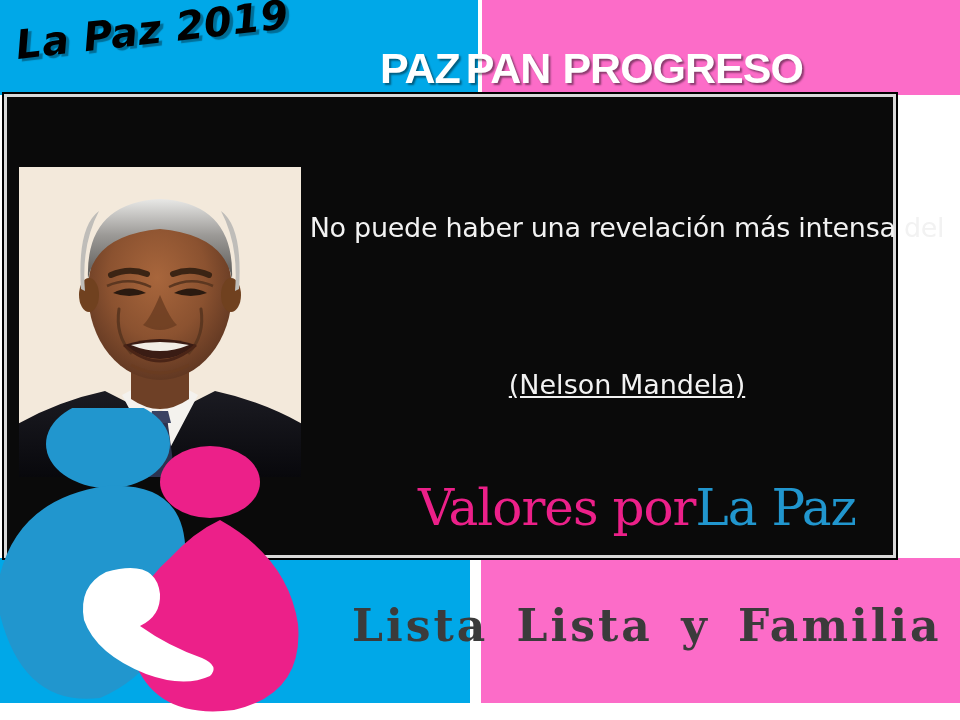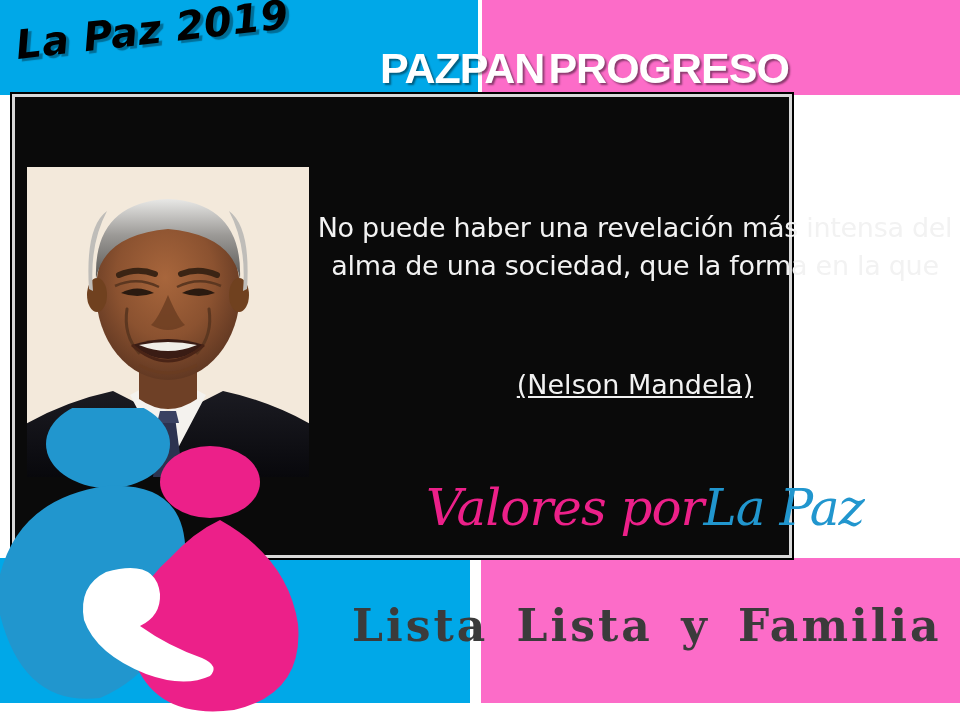--- a/index.html
+++ b/index.html
@@ -53,29 +53,29 @@
     white-space: nowrap;
   }
   .slogan-word {
     font-size: 43px;
     font-weight: bold;
     color: #ffffff;
     letter-spacing: -1px;
     text-shadow: 2px 2px 2px rgba(0,0,0,0.45);
     font-family: "Liberation Sans", sans-serif;
   }
-  #slogan-paz { }
-  #slogan-pan { margin-right: 4px; }
+  #slogan-paz { margin-right: 6px; }
+  #slogan-pan { margin-right: 12px; }
 
   
   #quote-panel {
     position: absolute;
-    left: 12px;
+    left: 4px;
     top: 94px;
-    width: 780px;
+    width: 892px;
     height: 464px;
     background: #0a0a0a;
     border: 3px solid #d9d9d9;
     box-sizing: border-box;
     box-shadow: 0 0 0 2px #000000;
   }
 
   #mandela-photo {
     position: absolute;
     left: 12px;
@@ -117,21 +117,20 @@
     top: 382px;
     width: 620px;
     text-align: center;
     white-space: nowrap;
   }
   .logotype-part {
     font-size: 50px;
     font-family: "DejaVu Serif", serif;
     font-weight: normal;
     letter-spacing: -1px;
-    font-style: italic;
   }
   #logotype-valores { color: #EC2089; }
   #logotype-lapaz   { color: #2196CE; }
 
   
   #bottom-slogan {
     position: absolute;
     left: 352px;
     top: 600px;
     font-size: 44px;
@@ -225,21 +224,20 @@
         <path d="M 105 178 Q 141 166 177 178 Q 141 206 105 178 Z" fill="#3A1C14"></path>
         <path d="M 112 178 Q 141 172 170 178 Q 141 190 112 178 Z" fill="#F0EDE6"></path>
         <path d="M 105 178 Q 141 210 177 178" stroke="#4A2416" stroke-width="3" fill="none"></path>
 
         <path d="M 112 198 Q 141 214 170 198" stroke="#6A3C20" stroke-width="3" fill="none" opacity="0.6"></path>
       </svg>
     </div>
 
     <div id="quote-text">
       <div>No puede haber una revelación más intensa del</div>
-      <div>alma de una sociedad, que la forma en la que</div>
     </div>
 
     <div id="quote-author">(Nelson Mandela)</div>
 
     <div id="logotype">
       <span class="logotype-part" id="logotype-valores">Valores por</span><span class="logotype-part" id="logotype-lapaz">La Paz</span>
     </div>
   </div>
 
   <div id="bottom-slogan">Lista  Lista  y  Familia</div>

